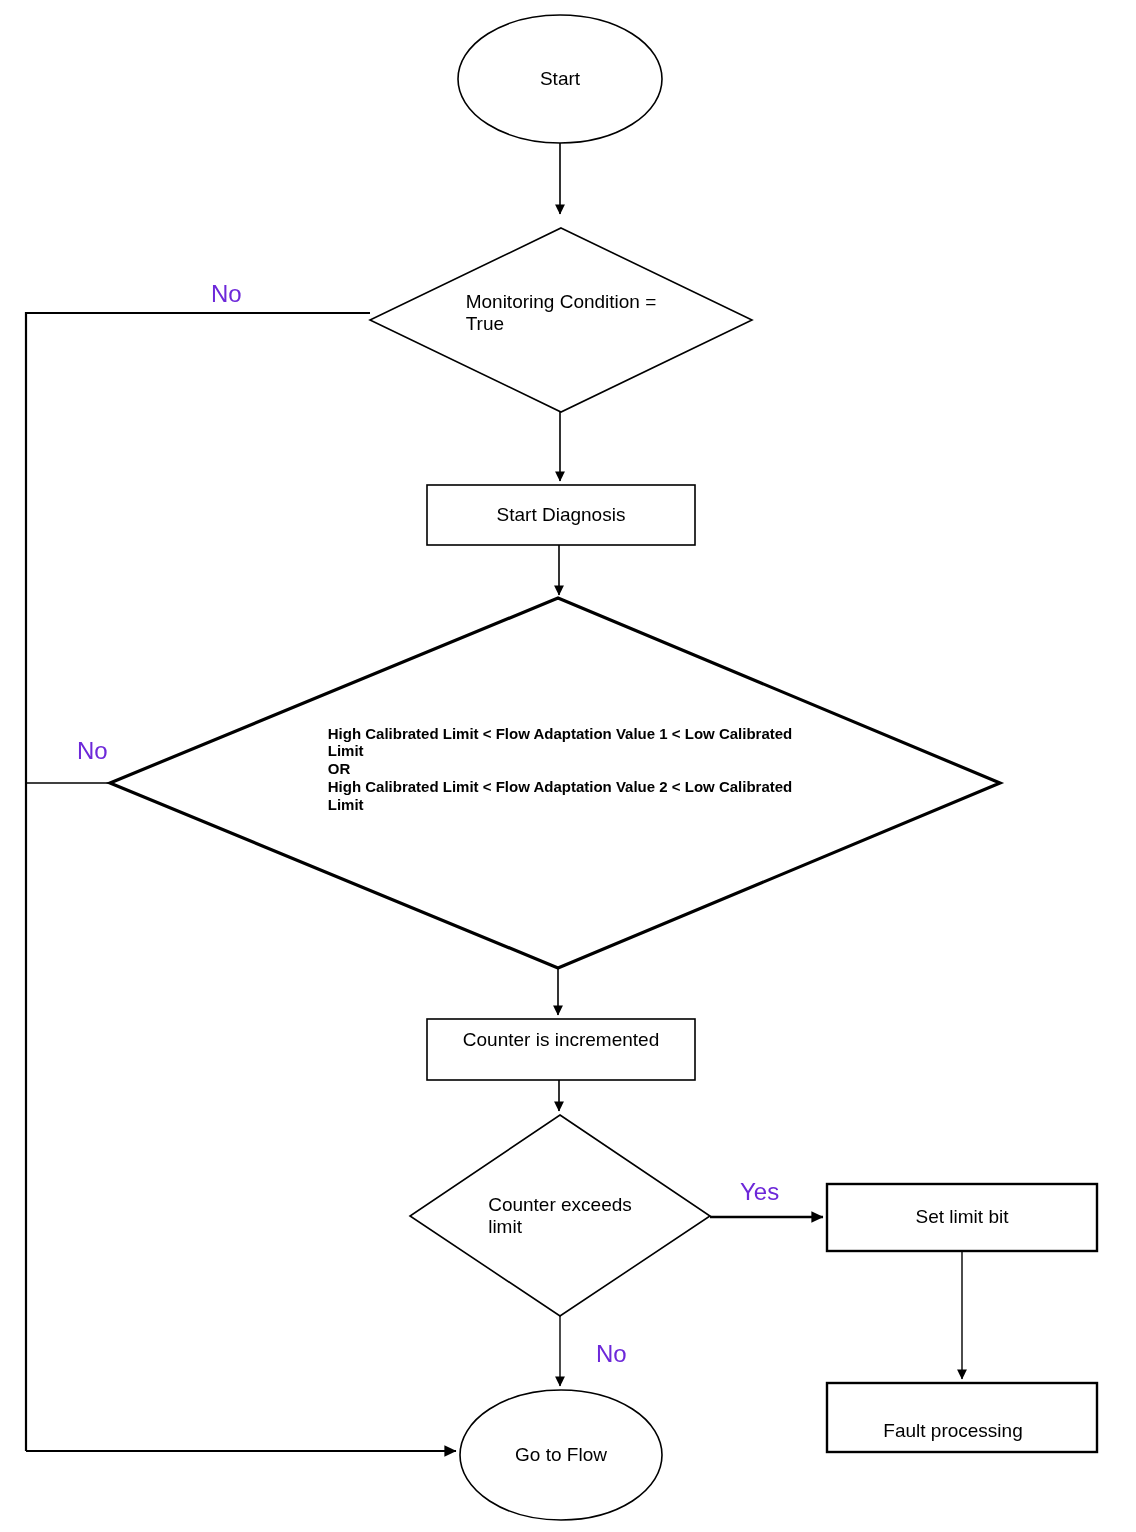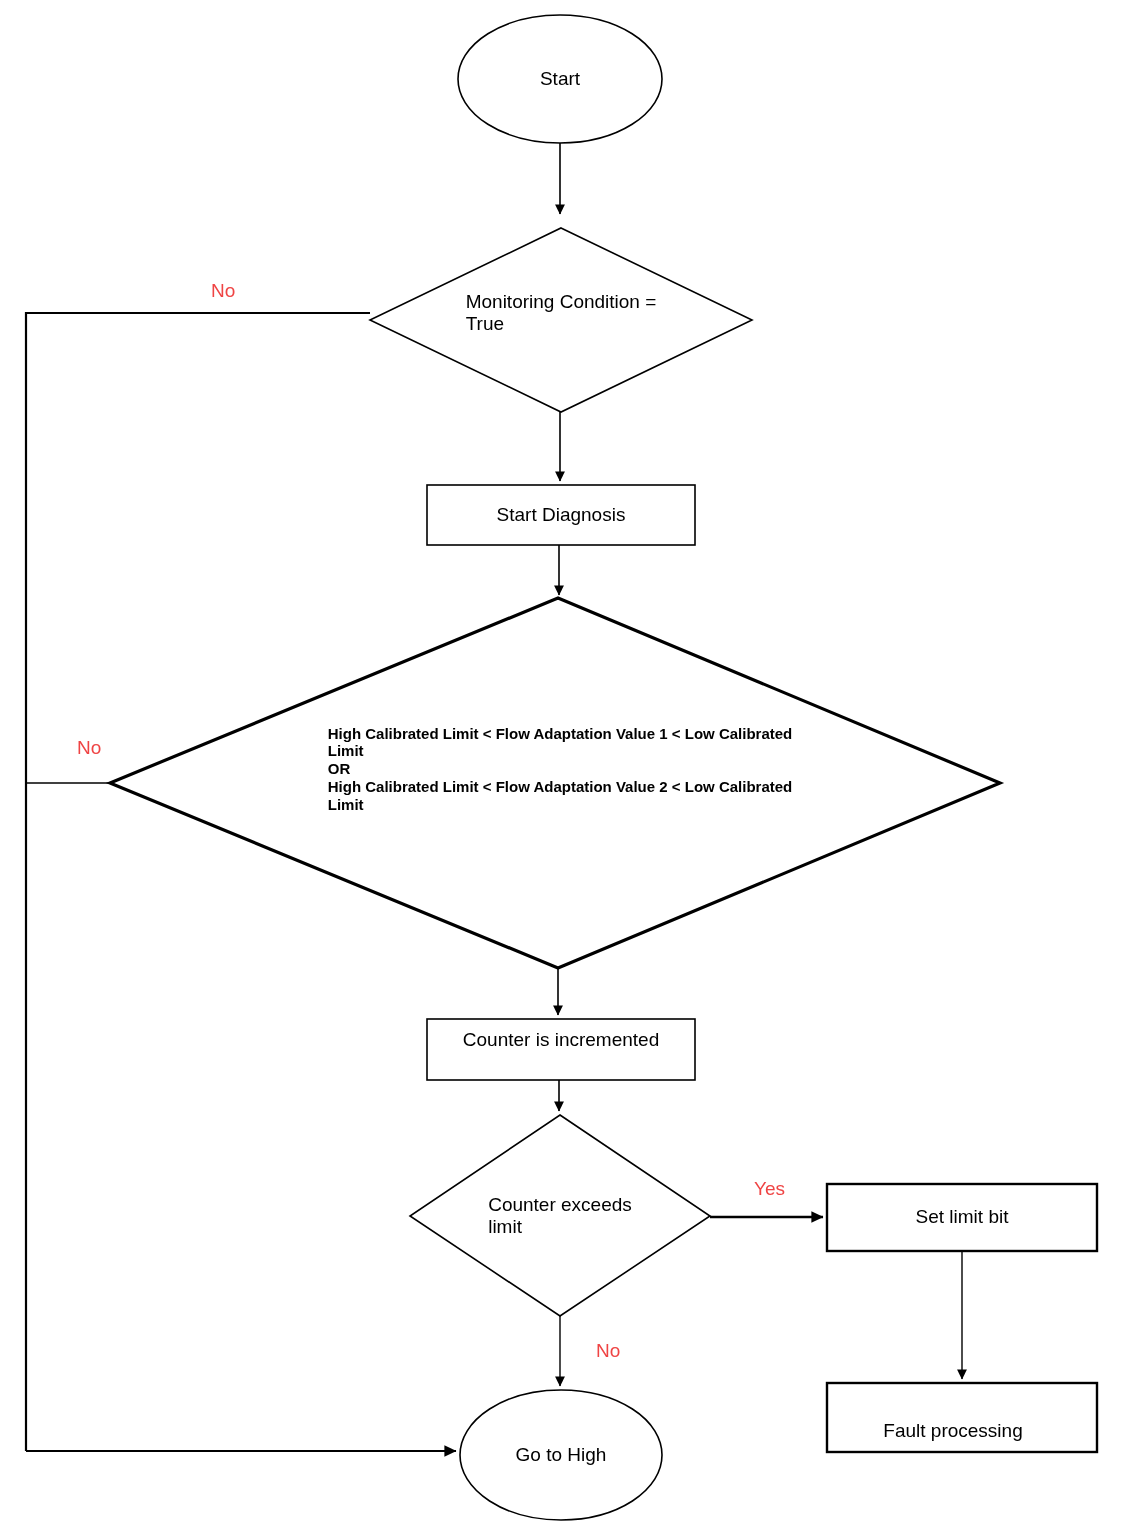--- a/index.html
+++ b/index.html
@@ -42,28 +42,28 @@
   .lbl-proc1        { left: 427px; top: 485px;  width: 268px; height: 60px;  font-size: 19px; }
   .lbl-dec2         { left: 215px; top: 706px;  width: 690px; height: 126px; font-size: 15px; font-weight: bold; }
   .lbl-proc2        { left: 427px; top: 1019px; width: 268px; height: 43px;  font-size: 19px; }
   .lbl-dec3         { left: 440px; top: 1176px; width: 240px; height: 80px;  font-size: 19px; }
   .lbl-fault-bit    { left: 827px; top: 1184px; width: 270px; height: 67px;  font-size: 19px; }
   .lbl-fault-proc   { left: 827px; top: 1397px; width: 252px; height: 69px;  font-size: 19px; }
   .lbl-goto         { left: 460px; top: 1390px; width: 202px; height: 130px; font-size: 19px; }
 
   .edge-label {
     position: absolute;
-    font-size: 19px;
-    color: #ef4444;
+    font-size: 24px;
+    color: #6d28d9;
     pointer-events: none;
     white-space: nowrap;
   }
   .el-no1   { left: 211px; top: 280px;  }
   .el-no2   { left: 77px;  top: 737px;  }
-  .el-yes   { left: 740px; top: 1178px; margin-left: 14px; }
+  .el-yes   { left: 740px; top: 1178px; }
   .el-no3   { left: 596px; top: 1340px; }
 </style>
 </head>
 <body>
 
 <div id="flow-root">
 
   <svg id="flow-svg" viewBox="0 0 1136 1532">
     <defs>
       <marker id="arrowThin" viewBox="0 0 12 12" refX="10.5" refY="6" markerWidth="11" markerHeight="11" orient="auto-start-reverse" markerUnits="userSpaceOnUse">
@@ -130,21 +130,21 @@
 
   <div class="node-label lbl-proc2">Counter is incremented</div>
 
   <div class="node-label lbl-dec3">Counter exceeds
 limit</div>
 
   <div class="node-label lbl-fault-bit">Set limit bit</div>
 
   <div class="node-label lbl-fault-proc">Fault processing</div>
 
-  <div class="node-label lbl-goto">Go to High</div>
+  <div class="node-label lbl-goto">Go to Flow</div>
 
   <div class="edge-label el-no1">No</div>
 
   <div class="edge-label el-no2">No</div>
 
   <div class="edge-label el-yes">Yes</div>
 
   <div class="edge-label el-no3">No</div>
 
 </div>

